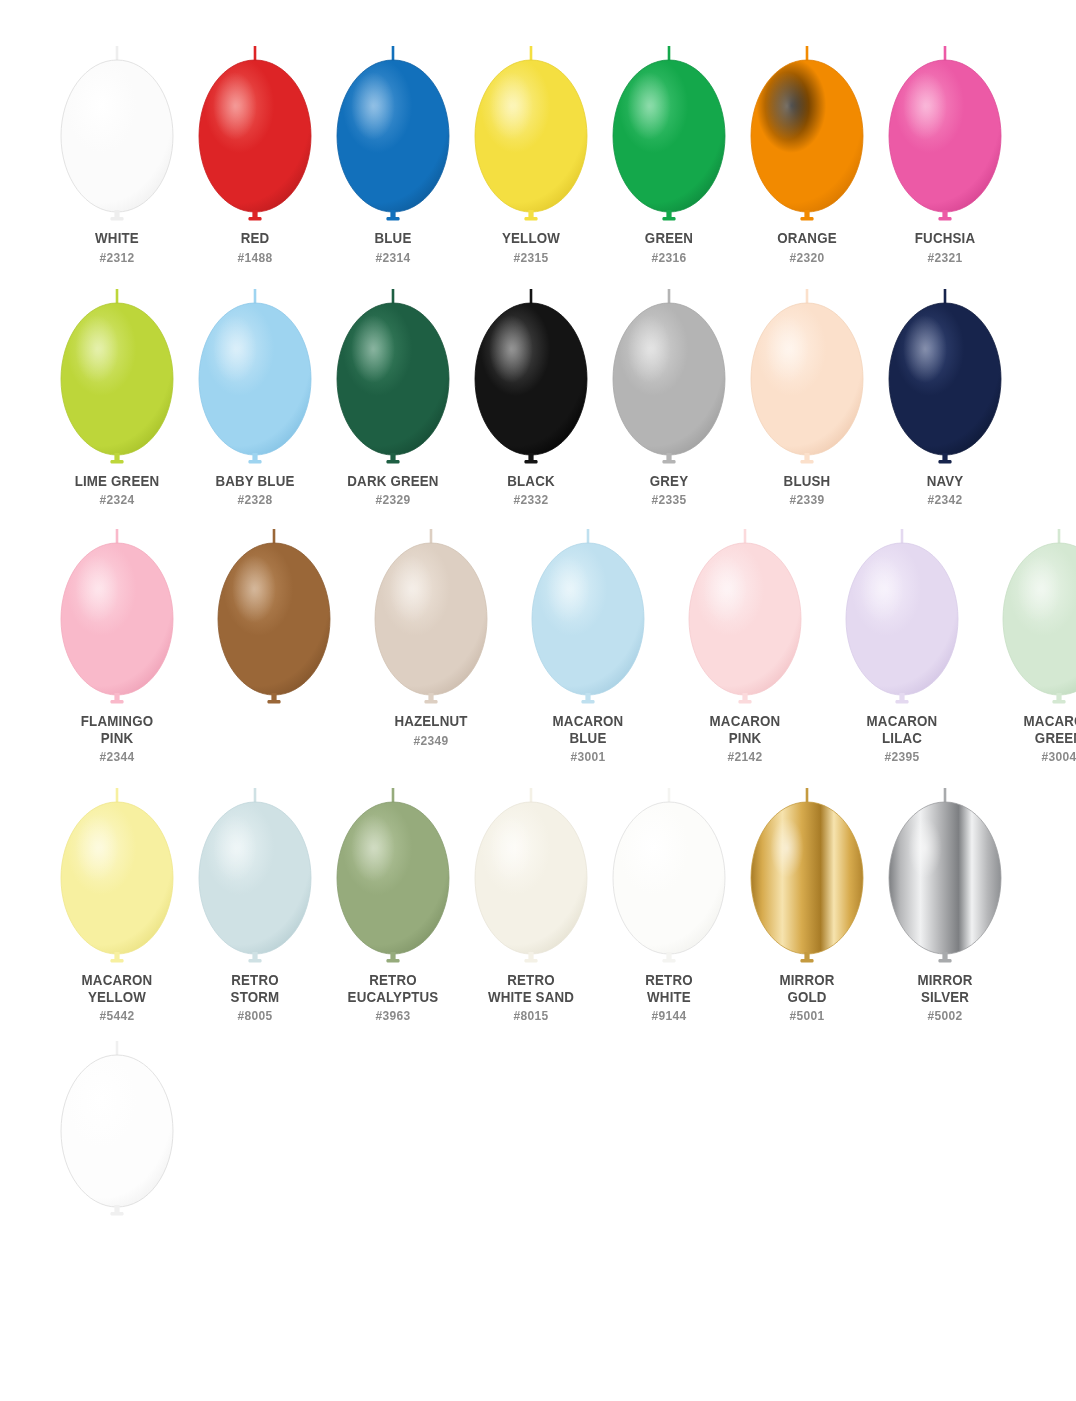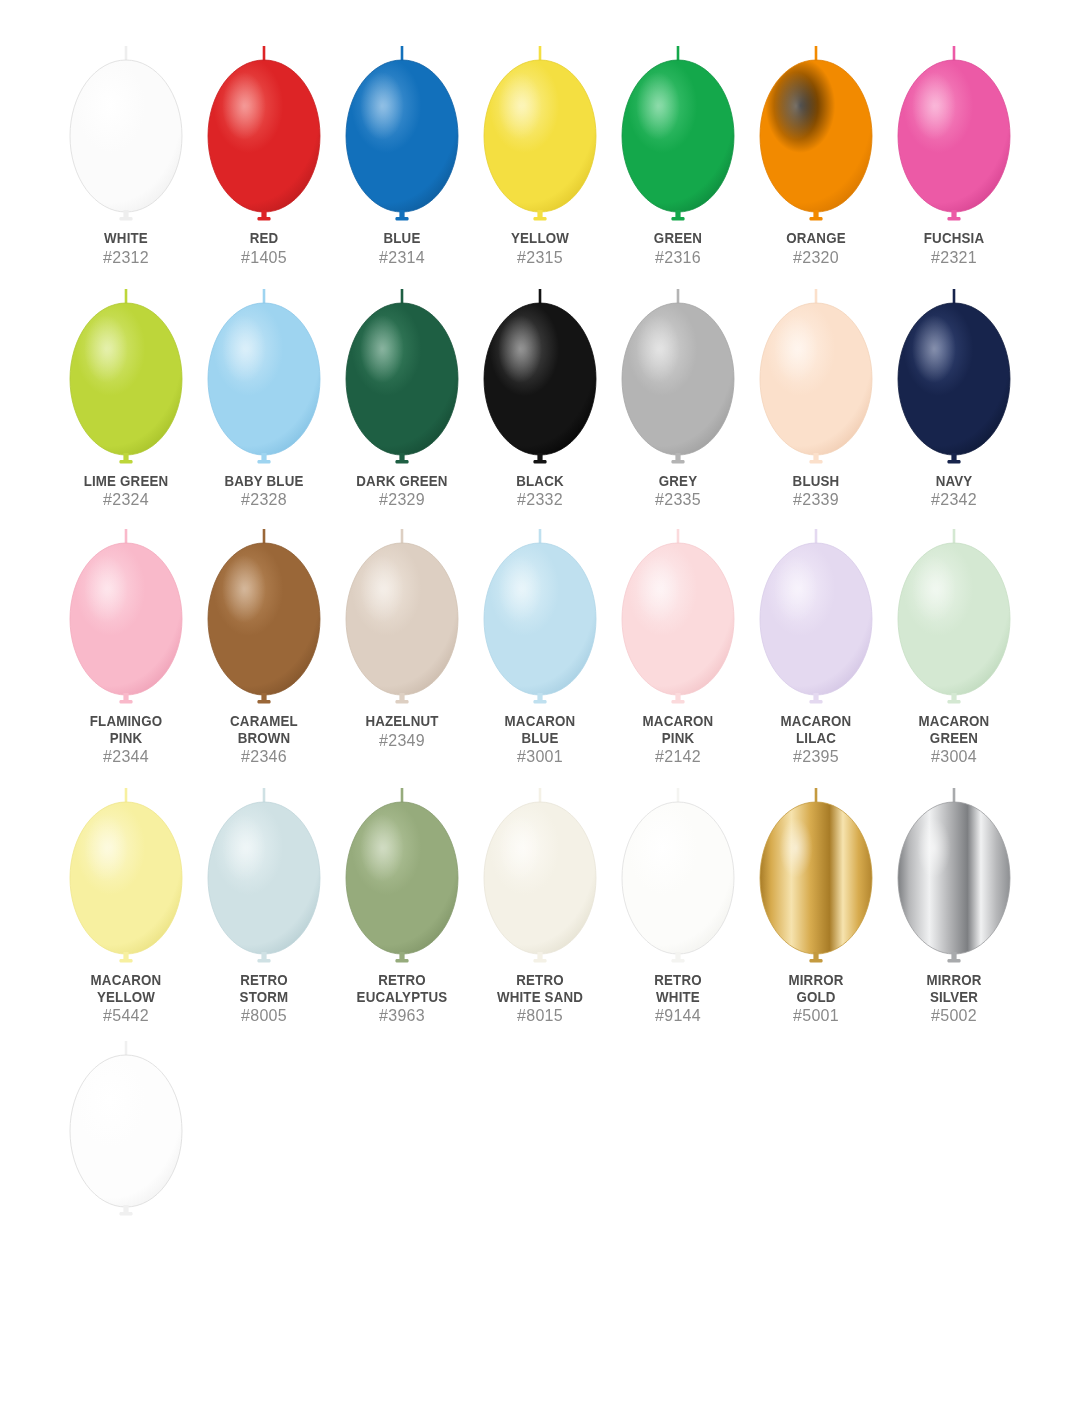--- a/index.html
+++ b/index.html
@@ -14,21 +14,21 @@
     font-family: "Liberation Sans", sans-serif;
     overflow: hidden;
     position: relative;
   }
 
   #chart {
     position: relative;
     width: 1076px;
     height: 1253px;
     box-sizing: border-box;
-    padding: 24px 0 0 9px;
+    padding: 24px 0 0 0;
     border-radius: 12px;
   }
 
   .row {
     display: flex;
     flex-direction: row;
     justify-content: flex-start;
     align-items: flex-start;
     padding-left: 48px;
   }
@@ -69,29 +69,29 @@
     letter-spacing: 0.2px;
     color: #4d4d4d;
     text-transform: uppercase;
     transform: scaleX(0.86);
     white-space: pre-line;
   }
   .c-code {
     display: block;
     margin-top: 4px;
     font-family: "Liberation Sans", sans-serif;
-    font-weight: 400;
-    font-size: 16px;
+    font-weight: 700;
+    font-size: 12px;
     line-height: 14px;
     color: #8a8a8a;
     letter-spacing: 0.3px;
   }
   .row-gap-1 { margin-top: 4px; }
   .row-gap-2 { margin-top: 6px; }
-  .row-gap-3 { margin-top: 4px; }
+  .row-gap-3 { margin-top: 4px; gap: 19px; }
   .row-gap-4 { margin-top: 6px; }
 </style>
 </head>
 <body>
 
 <div id="chart">
     <div class="row row-gap-1">
       <div class="swatch">
         <div class="balloon-wrap">
           <svg class="balloon-svg" viewBox="0 0 138 186" xmlns="http://www.w3.org/2000/svg">
@@ -136,21 +136,21 @@
             </defs>
             <rect x="67.7" y="8" width="2.6" height="22" fill="#dd2426"></rect>
             <ellipse cx="69" cy="98" rx="56" ry="76" fill="url(#ling1)" stroke="#c81d20" stroke-width="0.8"></ellipse>
             <ellipse cx="49" cy="68" rx="22" ry="34" fill="url(#hlg1)"></ellipse>
             <rect x="66.4" y="172" width="5.2" height="8" fill="#dd2426"></rect>
             <rect x="62.5" y="179" width="13" height="3.4" rx="1.2" fill="#dd2426"></rect>
           </svg>
         </div>
         <div class="caption">
           <span class="c-name">RED</span>
-          <span class="c-code">#1405</span>
+          <span class="c-code">#1488</span>
         </div>
       </div>
       <div class="swatch">
         <div class="balloon-wrap">
           <svg class="balloon-svg" viewBox="0 0 138 186" xmlns="http://www.w3.org/2000/svg">
             <defs>
               <radialGradient id="ling2" cx="36%" cy="30%" r="82%">
                 <stop offset="0%" stop-color="#4f9ad6"></stop>
                 <stop offset="38%" stop-color="#1270bb"></stop>
                 <stop offset="78%" stop-color="#1270bb"></stop>
@@ -516,25 +516,20 @@
                 <stop offset="0%" stop-color="#ffffff" stop-opacity="0.40"></stop>
                 <stop offset="100%" stop-color="#ffffff" stop-opacity="0"></stop>
               </radialGradient>
             </defs>
             <rect x="67.7" y="8" width="2.6" height="22" fill="#9a6738"></rect>
             <ellipse cx="69" cy="98" rx="56" ry="76" fill="url(#ling15)" stroke="#8a5b30" stroke-width="0.8"></ellipse>
             <ellipse cx="49" cy="68" rx="22" ry="34" fill="url(#hlg15)"></ellipse>
             <rect x="66.4" y="172" width="5.2" height="8" fill="#9a6738"></rect>
             <rect x="62.5" y="179" width="13" height="3.4" rx="1.2" fill="#9a6738"></rect>
           </svg>
-        </div>
-        <div class="caption">
-          <span class="c-name">CARAMEL
-BROWN</span>
-          <span class="c-code">#2346</span>
         </div>
       </div>
       <div class="swatch">
         <div class="balloon-wrap">
           <svg class="balloon-svg" viewBox="0 0 138 186" xmlns="http://www.w3.org/2000/svg">
             <defs>
               <radialGradient id="ling16" cx="36%" cy="30%" r="82%">
                 <stop offset="0%" stop-color="#efe5db"></stop>
                 <stop offset="38%" stop-color="#ddcfc2"></stop>
                 <stop offset="78%" stop-color="#ddcfc2"></stop>

